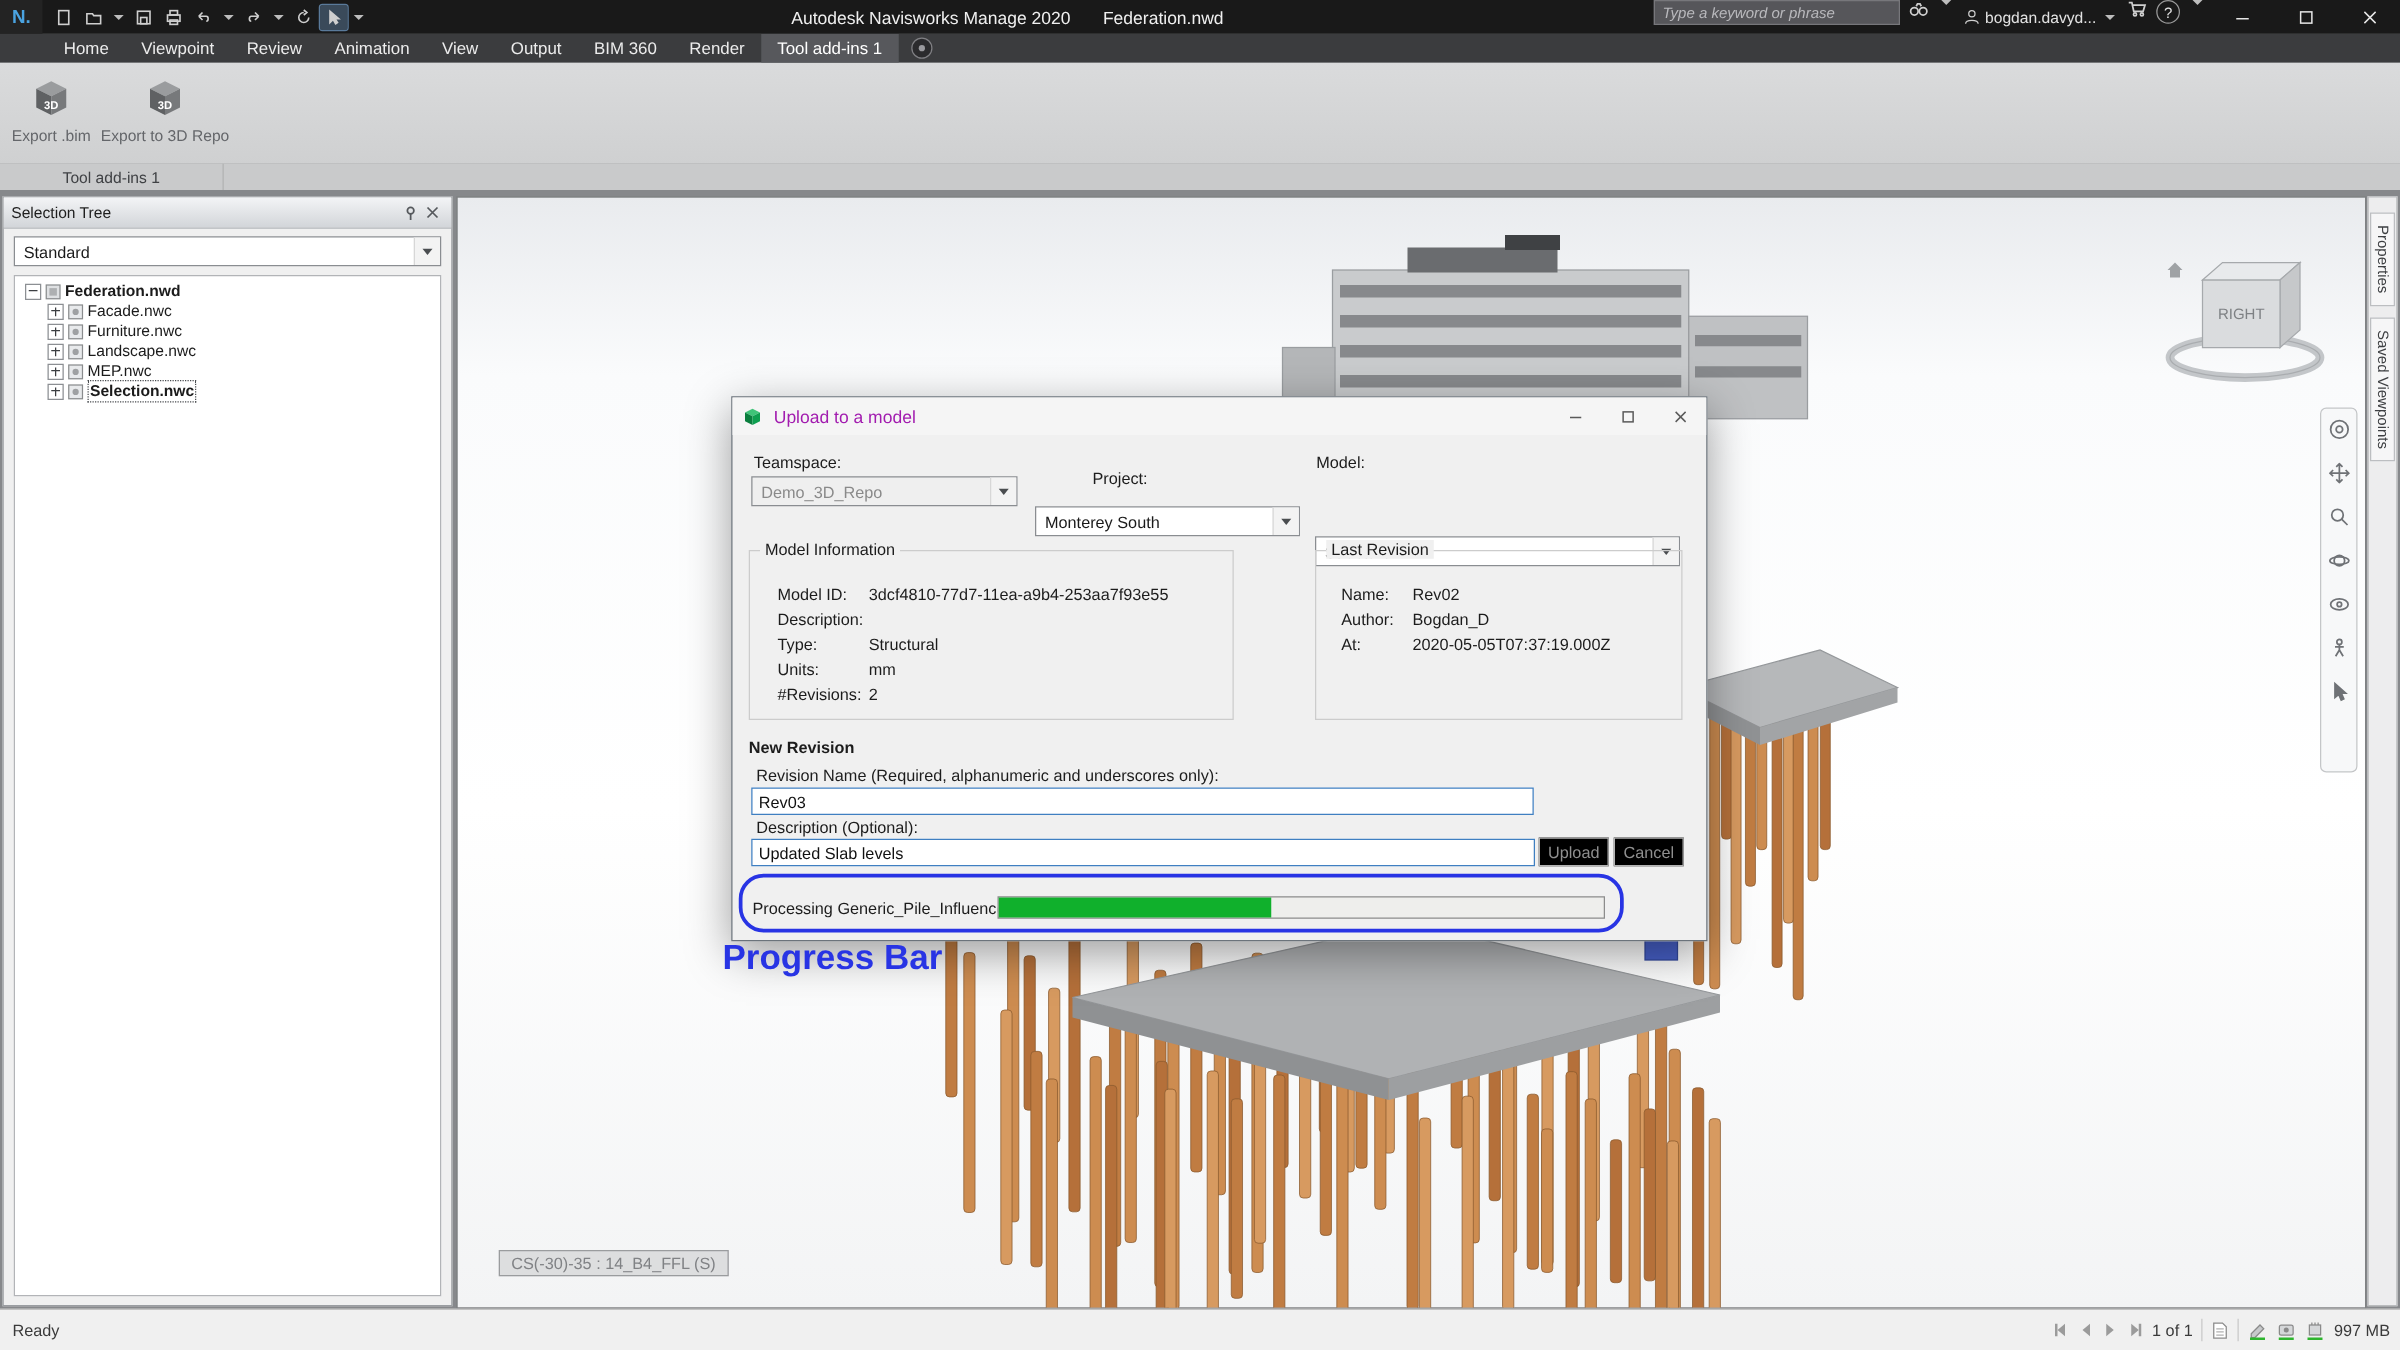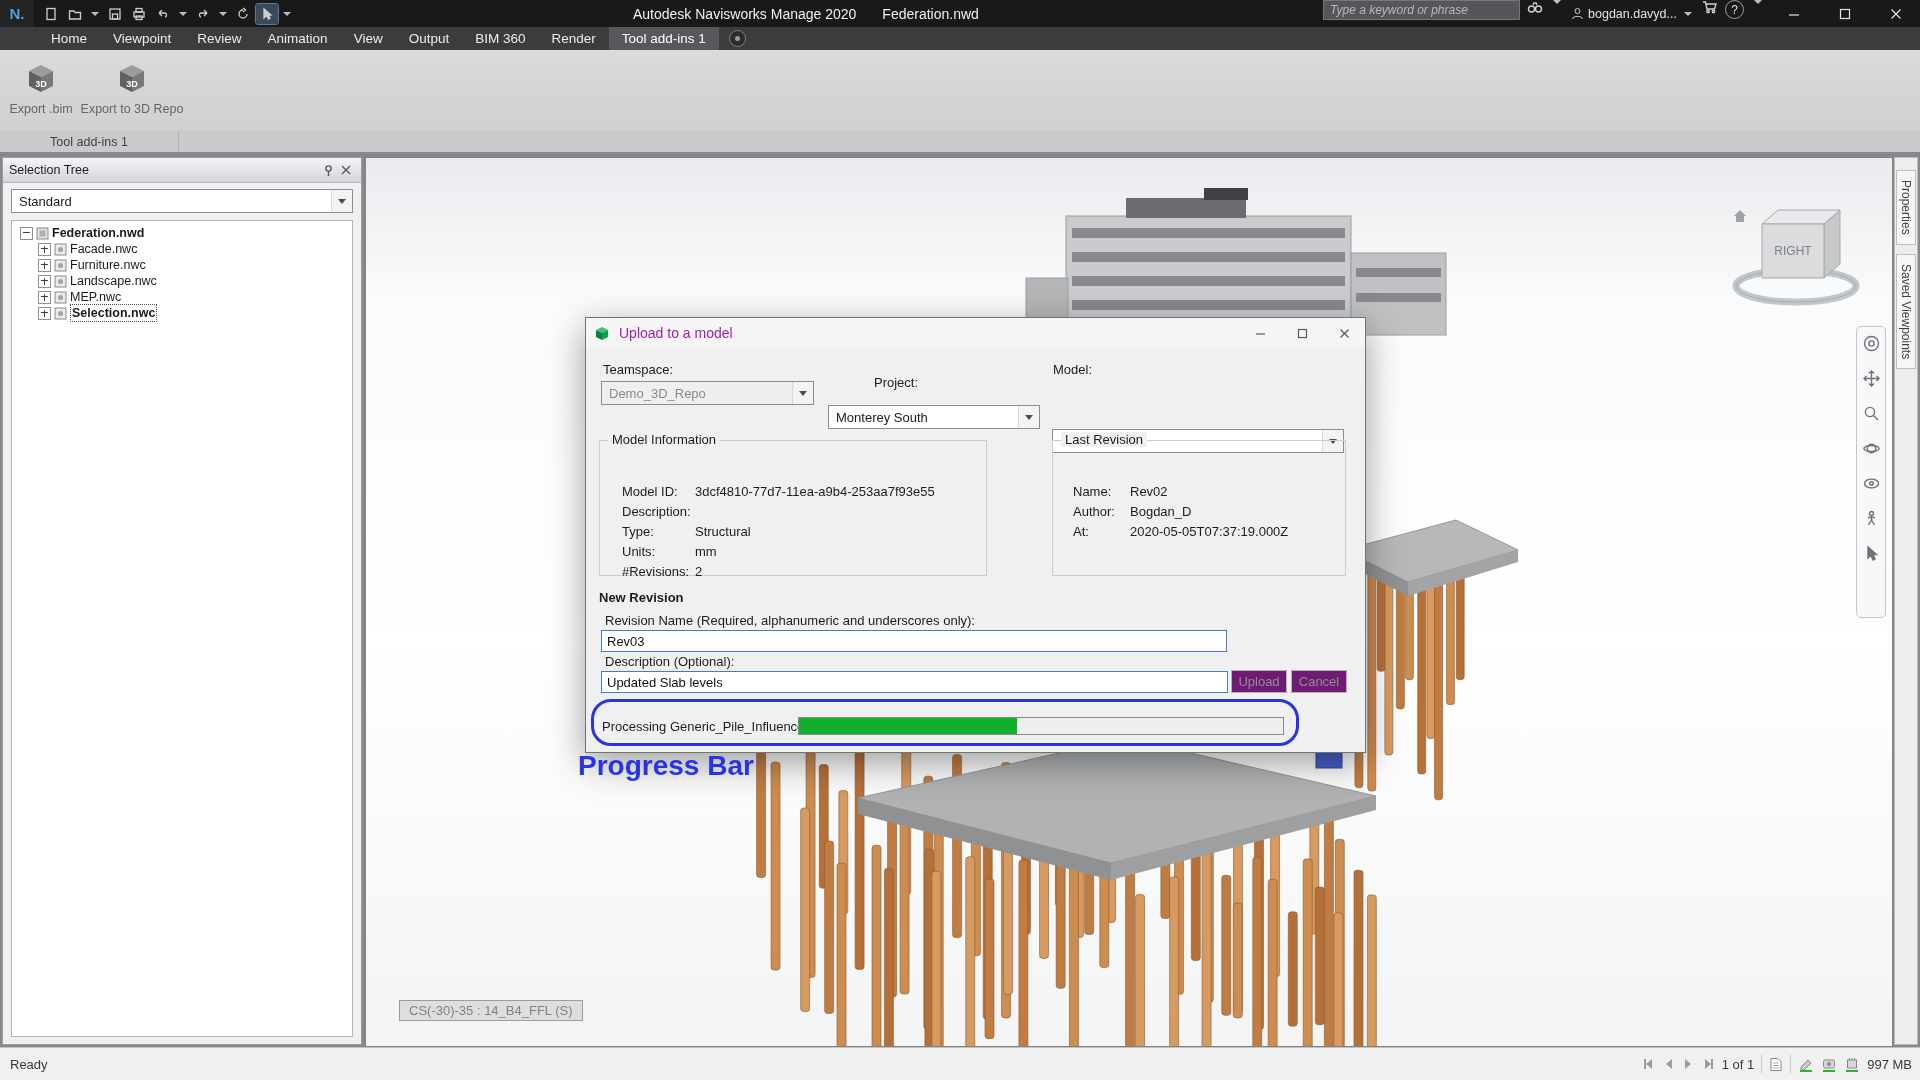--- a/index.html
+++ b/index.html
@@ -104,27 +104,27 @@
     border:1px solid #6b737b;box-shadow:0 10px 34px rgba(0,0,0,.38);z-index:60;}
   #dlg-title{position:absolute;left:0;top:0;width:100%;height:30px;background:#f5f5f5;
     display:flex;align-items:center;font-size:14px;color:#a21caf;}
   #dlg-title .txt{margin-left:8px;}
   #dlg-btns{margin-left:auto;display:flex;height:100%;}
   .dbtn{width:42px;height:100%;display:flex;align-items:center;justify-content:center;}
   .dbtn svg{stroke:#5a5a5a;fill:none;stroke-width:1.2;}
   .flabel{position:absolute;font-size:13px;color:#1c1c1c;}
   .gb{position:absolute;border:1px solid #cccccc;box-sizing:border-box;}
   .gb .gbt{position:absolute;top:-9px;left:8px;background:#f0f0f0;padding:0 4px;font-size:13px;color:#1c1c1c;}
-  .gbrows{position:absolute;left:0;top:24px;right:20px;margin-top:16px;}
+  .gbrows{position:absolute;left:0;top:24px;right:20px;}
   .gbrow{display:grid;height:20px;align-items:center;font-size:13px;color:#1c1c1c;}
   .gb.mi .gbrow{grid-template-columns:73px 1fr;padding-left:22px;}
   .gb.lr .gbrow{grid-template-columns:57px 1fr;padding-left:20px;}
   .textinput{position:absolute;height:22px;border:1px solid #3f7fc1;background:#fff;font-size:13px;
     padding:0 5px;font-family:inherit;box-sizing:border-box;color:#111;}
-  .dbtn2{position:absolute;width:56px;height:23px;background:#701a75;border:1px solid #b3b3b3;
+  .dbtn2{position:absolute;width:56px;height:23px;background:#000000;border:1px solid #b3b3b3;
     color:#8f8f8f;font-size:13px;display:flex;align-items:center;justify-content:center;box-sizing:border-box;}
   #prog-row{position:absolute;left:0;top:388px;width:740px;height:40px;display:flex;align-items:center;
     padding-left:16px;box-sizing:border-box;}
   #prog-text{width:196px;font-size:13px;color:#1c1c1c;white-space:nowrap;overflow:hidden;}
   #pbar{width:486px;height:18px;border:1px solid #8c8c8c;background:#eeeeec;box-sizing:border-box;}
   .pfill{height:100%;background:#10b02c;}
   #anno-rect{position:absolute;left:5px;top:381px;width:708px;height:47px;border:3px solid #2834e4;
     border-radius:20px;pointer-events:none;box-sizing:border-box;}
   #annotation{position:absolute;left:578px;top:750px;font-size:28px;font-weight:bold;color:#2834e4;z-index:61;}
 

